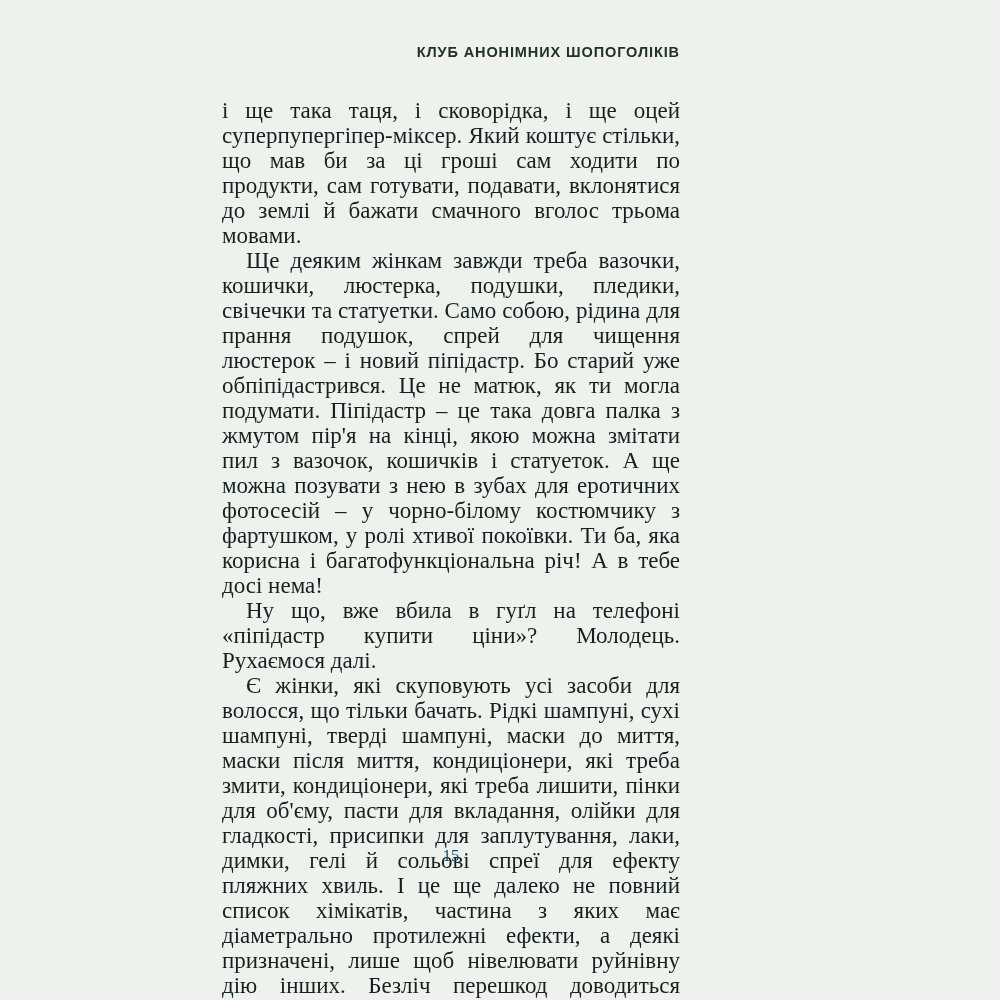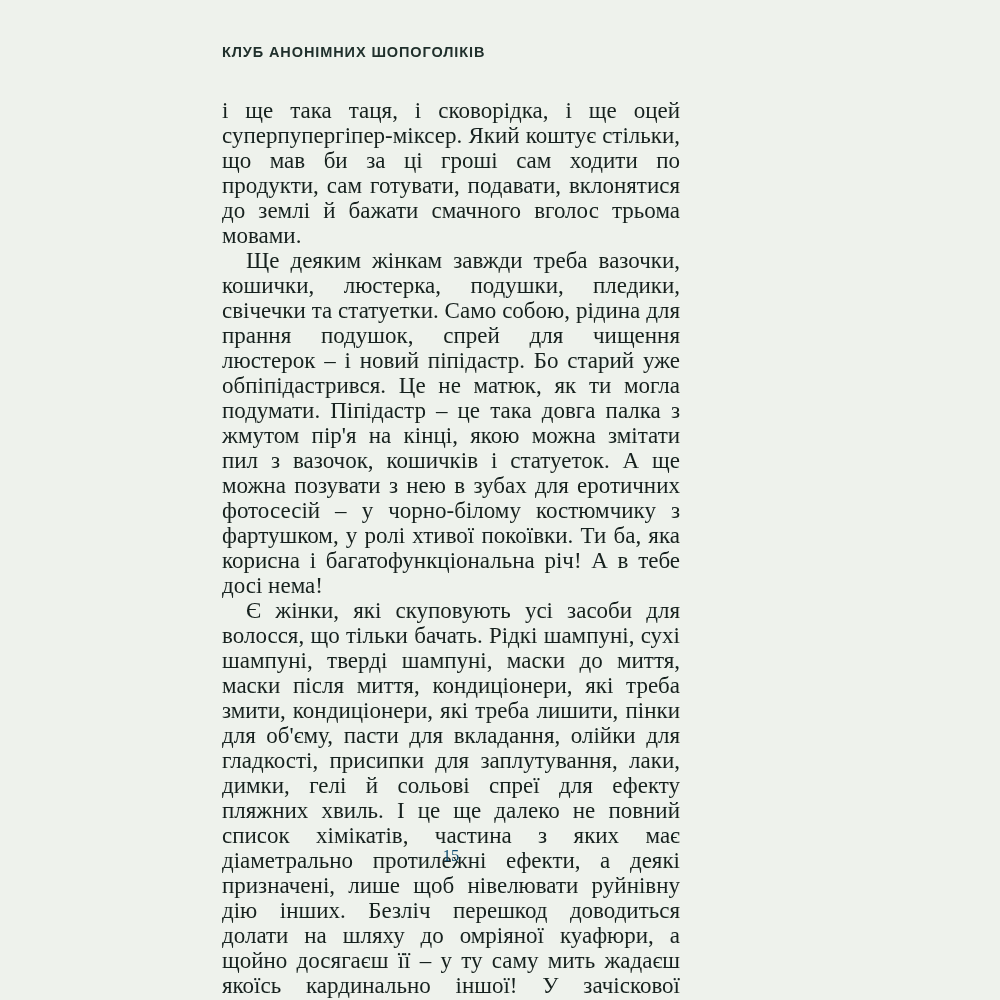--- a/index.html
+++ b/index.html
@@ -33,21 +33,21 @@
     left: 222px;
     top: 0;
     width: 458px;
     height: 1000px;
   }
   .running-head {
     position: absolute;
     left: 0;
     top: 44px;
     width: 458px;
-    text-align: left;
+    text-align: right;
     font-family: "Liberation Sans", sans-serif;
     font-size: 14.5px;
     font-weight: 700;
     letter-spacing: 0.9px;
     color: #20302c;
     white-space: nowrap;
   }
   .body-text {
     position: absolute;
     left: 0;
@@ -84,20 +84,21 @@
 
 <div class="page">
   <div class="paper">
     <div class="page-inner">
 
       <div class="running-head">КЛУБ АНОНІМНИХ ШОПОГОЛІКІВ</div>
 
       <div class="body-text">
         <p class="first">і ще така таця, і сковорідка, і ще оцей суперпупергіпер-міксер. Який коштує стільки, що мав би за ці гроші сам ходити по продукти, сам готувати, подавати, вклонятися до землі й бажати смачного вголос трьома мовами.</p>
         <p>Ще деяким жінкам завжди треба вазочки, кошички, люстерка, подушки, пледики, свічечки та статуетки. Само собою, рідина для прання подушок, спрей для чищення люстерок – і новий піпідастр. Бо старий уже обпіпідастрився. Це не матюк, як ти могла подумати. Піпідастр – це така довга палка з жмутом пір'я на кінці, якою можна змітати пил з вазочок, кошичків і статуеток. А ще можна позувати з нею в зубах для еротичних фотосесій – у чорно-білому костюмчику з фартушком, у ролі хтивої покоївки. Ти ба, яка корисна і багатофункціональна річ! А в тебе досі нема!</p>
+        <p>Ну що, вже вбила в гуґл на телефоні «піпідастр купити ціни»? Молодець. Рухаємося далі.</p>
         <p>Є жінки, які скуповують усі засоби для волосся, що тільки бачать. Рідкі шампуні, сухі шампуні, тверді шампуні, маски до миття, маски після миття, кондиціонери, які треба змити, кондиціонери, які треба лишити, пінки для об'єму, пасти для вкладання, олійки для гладкості, присипки для заплутування, лаки, димки, гелі й сольові спреї для ефекту пляжних хвиль. І це ще далеко не повний список хімікатів, частина з яких має діаметрально протилежні ефекти, а деякі призначені, лише щоб нівелювати руйнівну дію інших. Безліч перешкод доводиться долати на шляху до омріяної куафюри, а щойно досягаєш її – у ту саму мить жадаєш якоїсь кардинально іншої! У зачіскової самурайки нема мети, є тільки шлях.</p>
       </div>
 
       <div class="folio">15</div>
 
     </div>
   </div>
 </div>
 
 </body></html>

